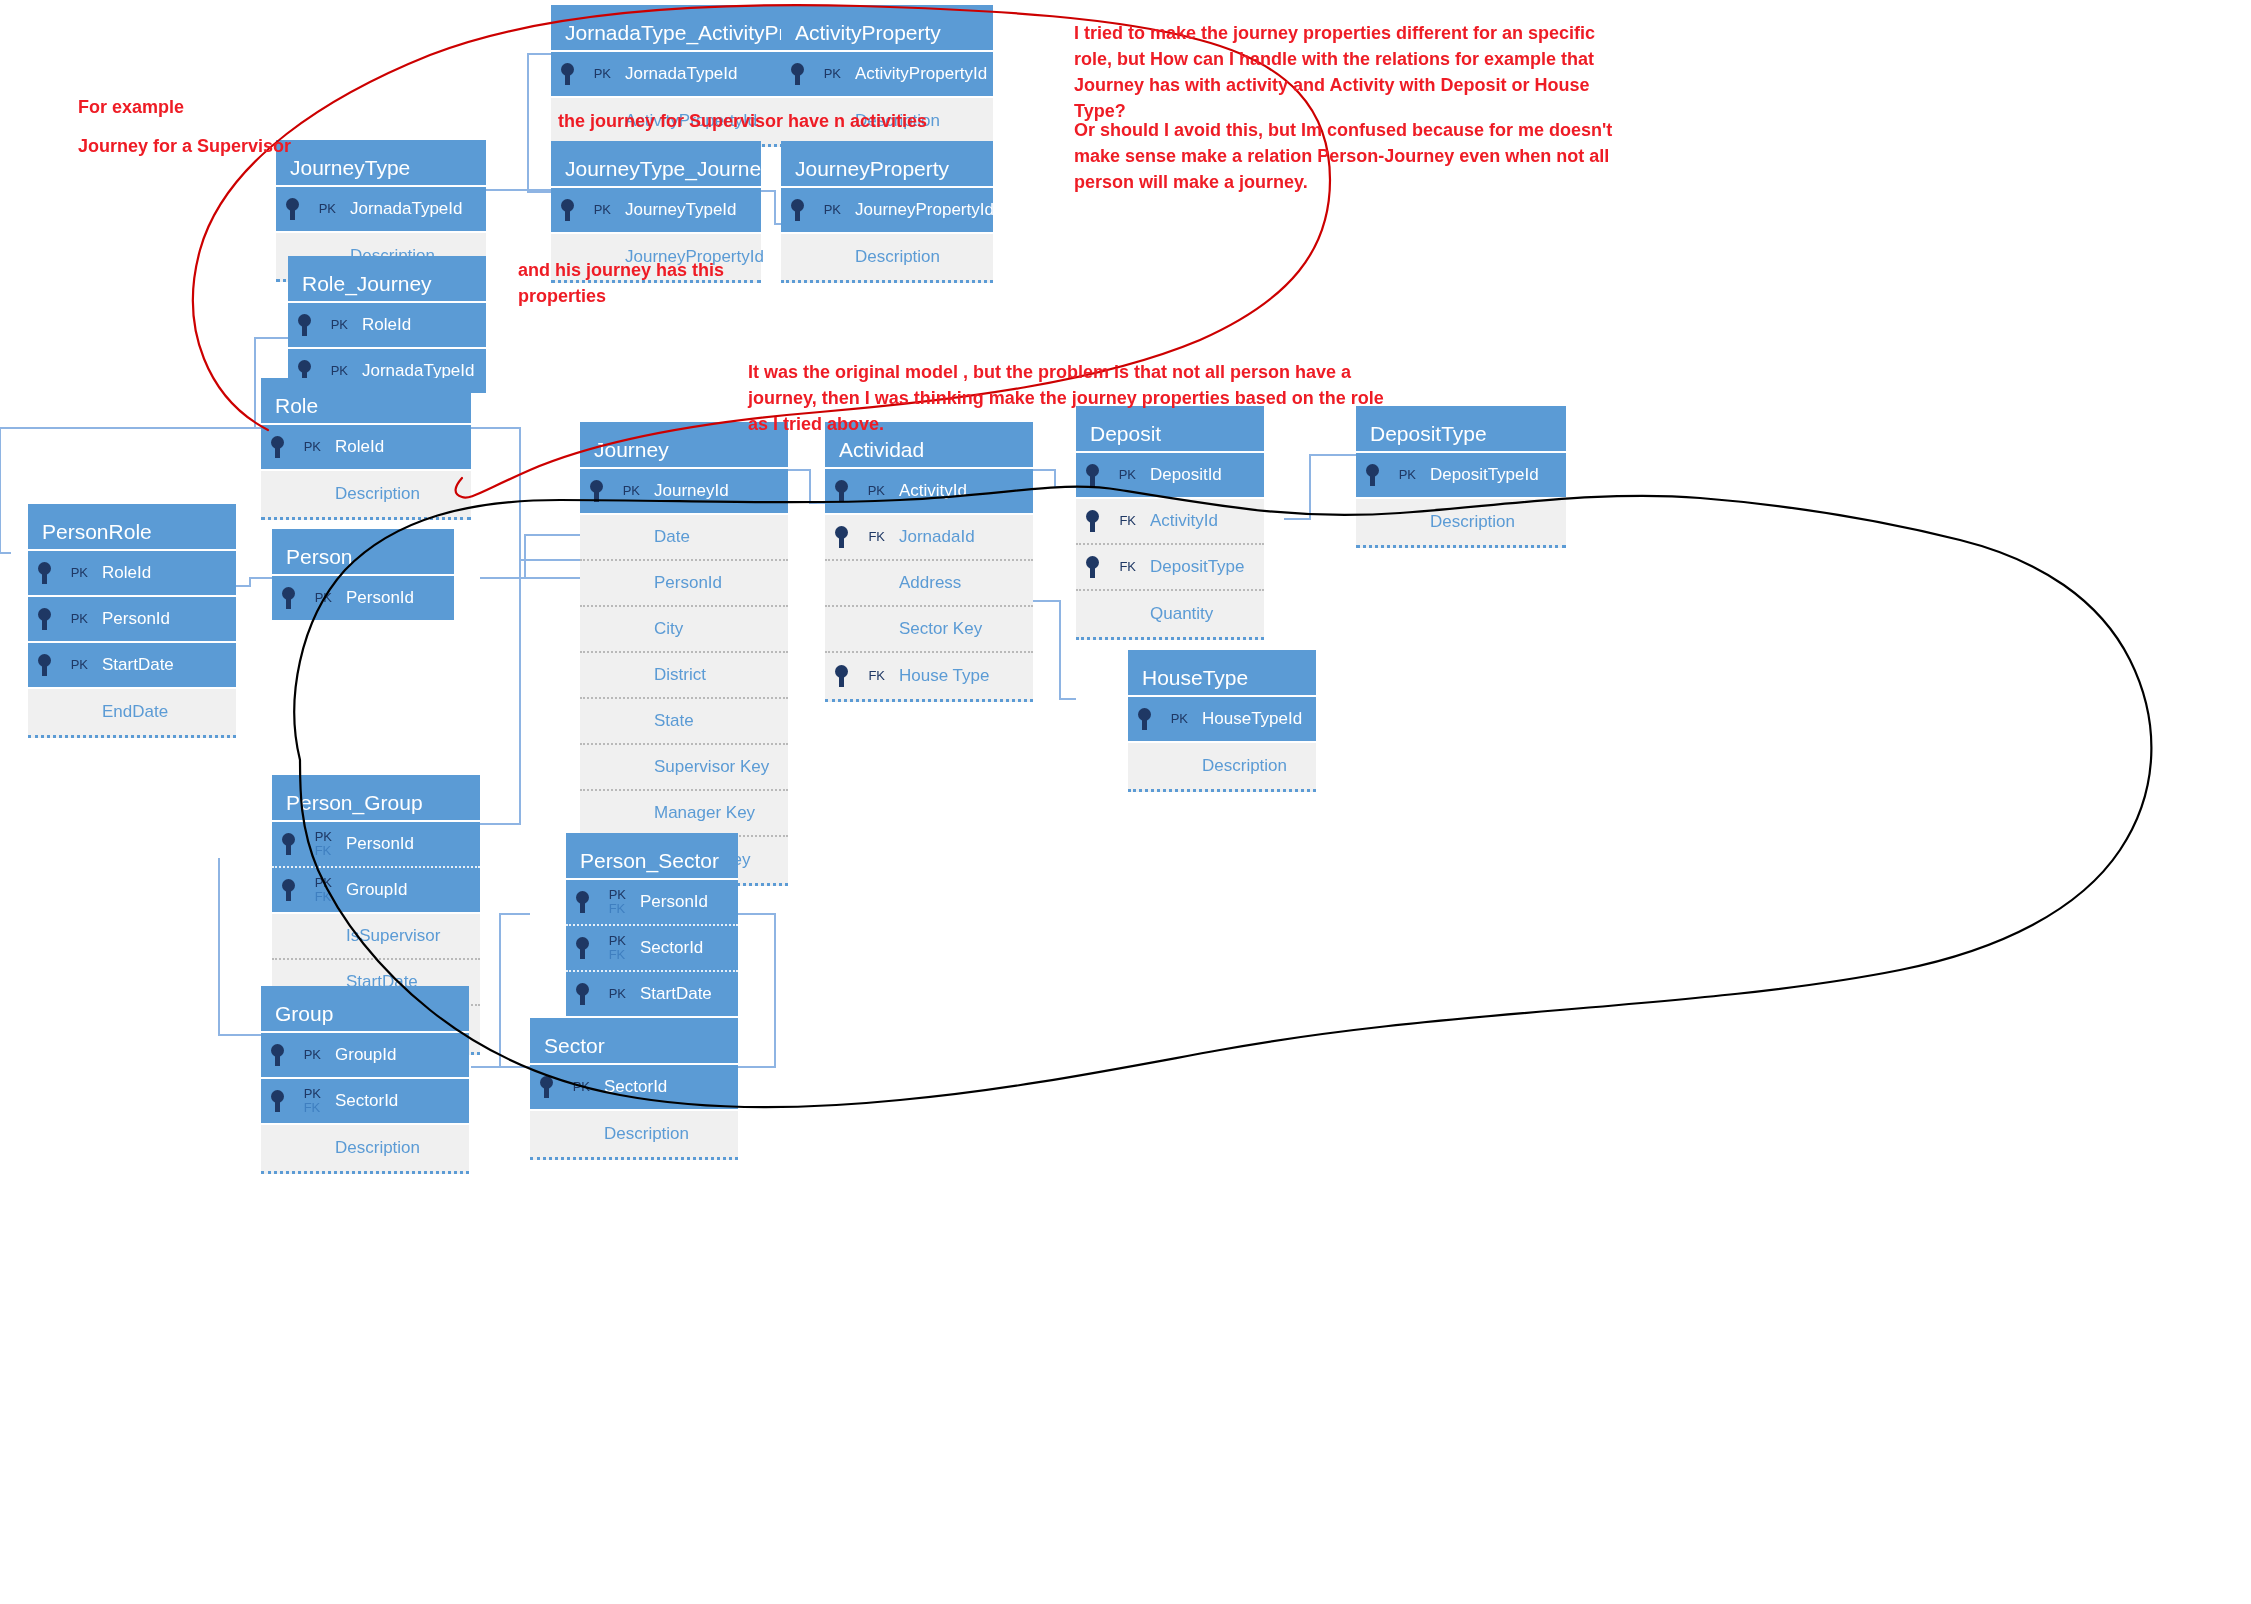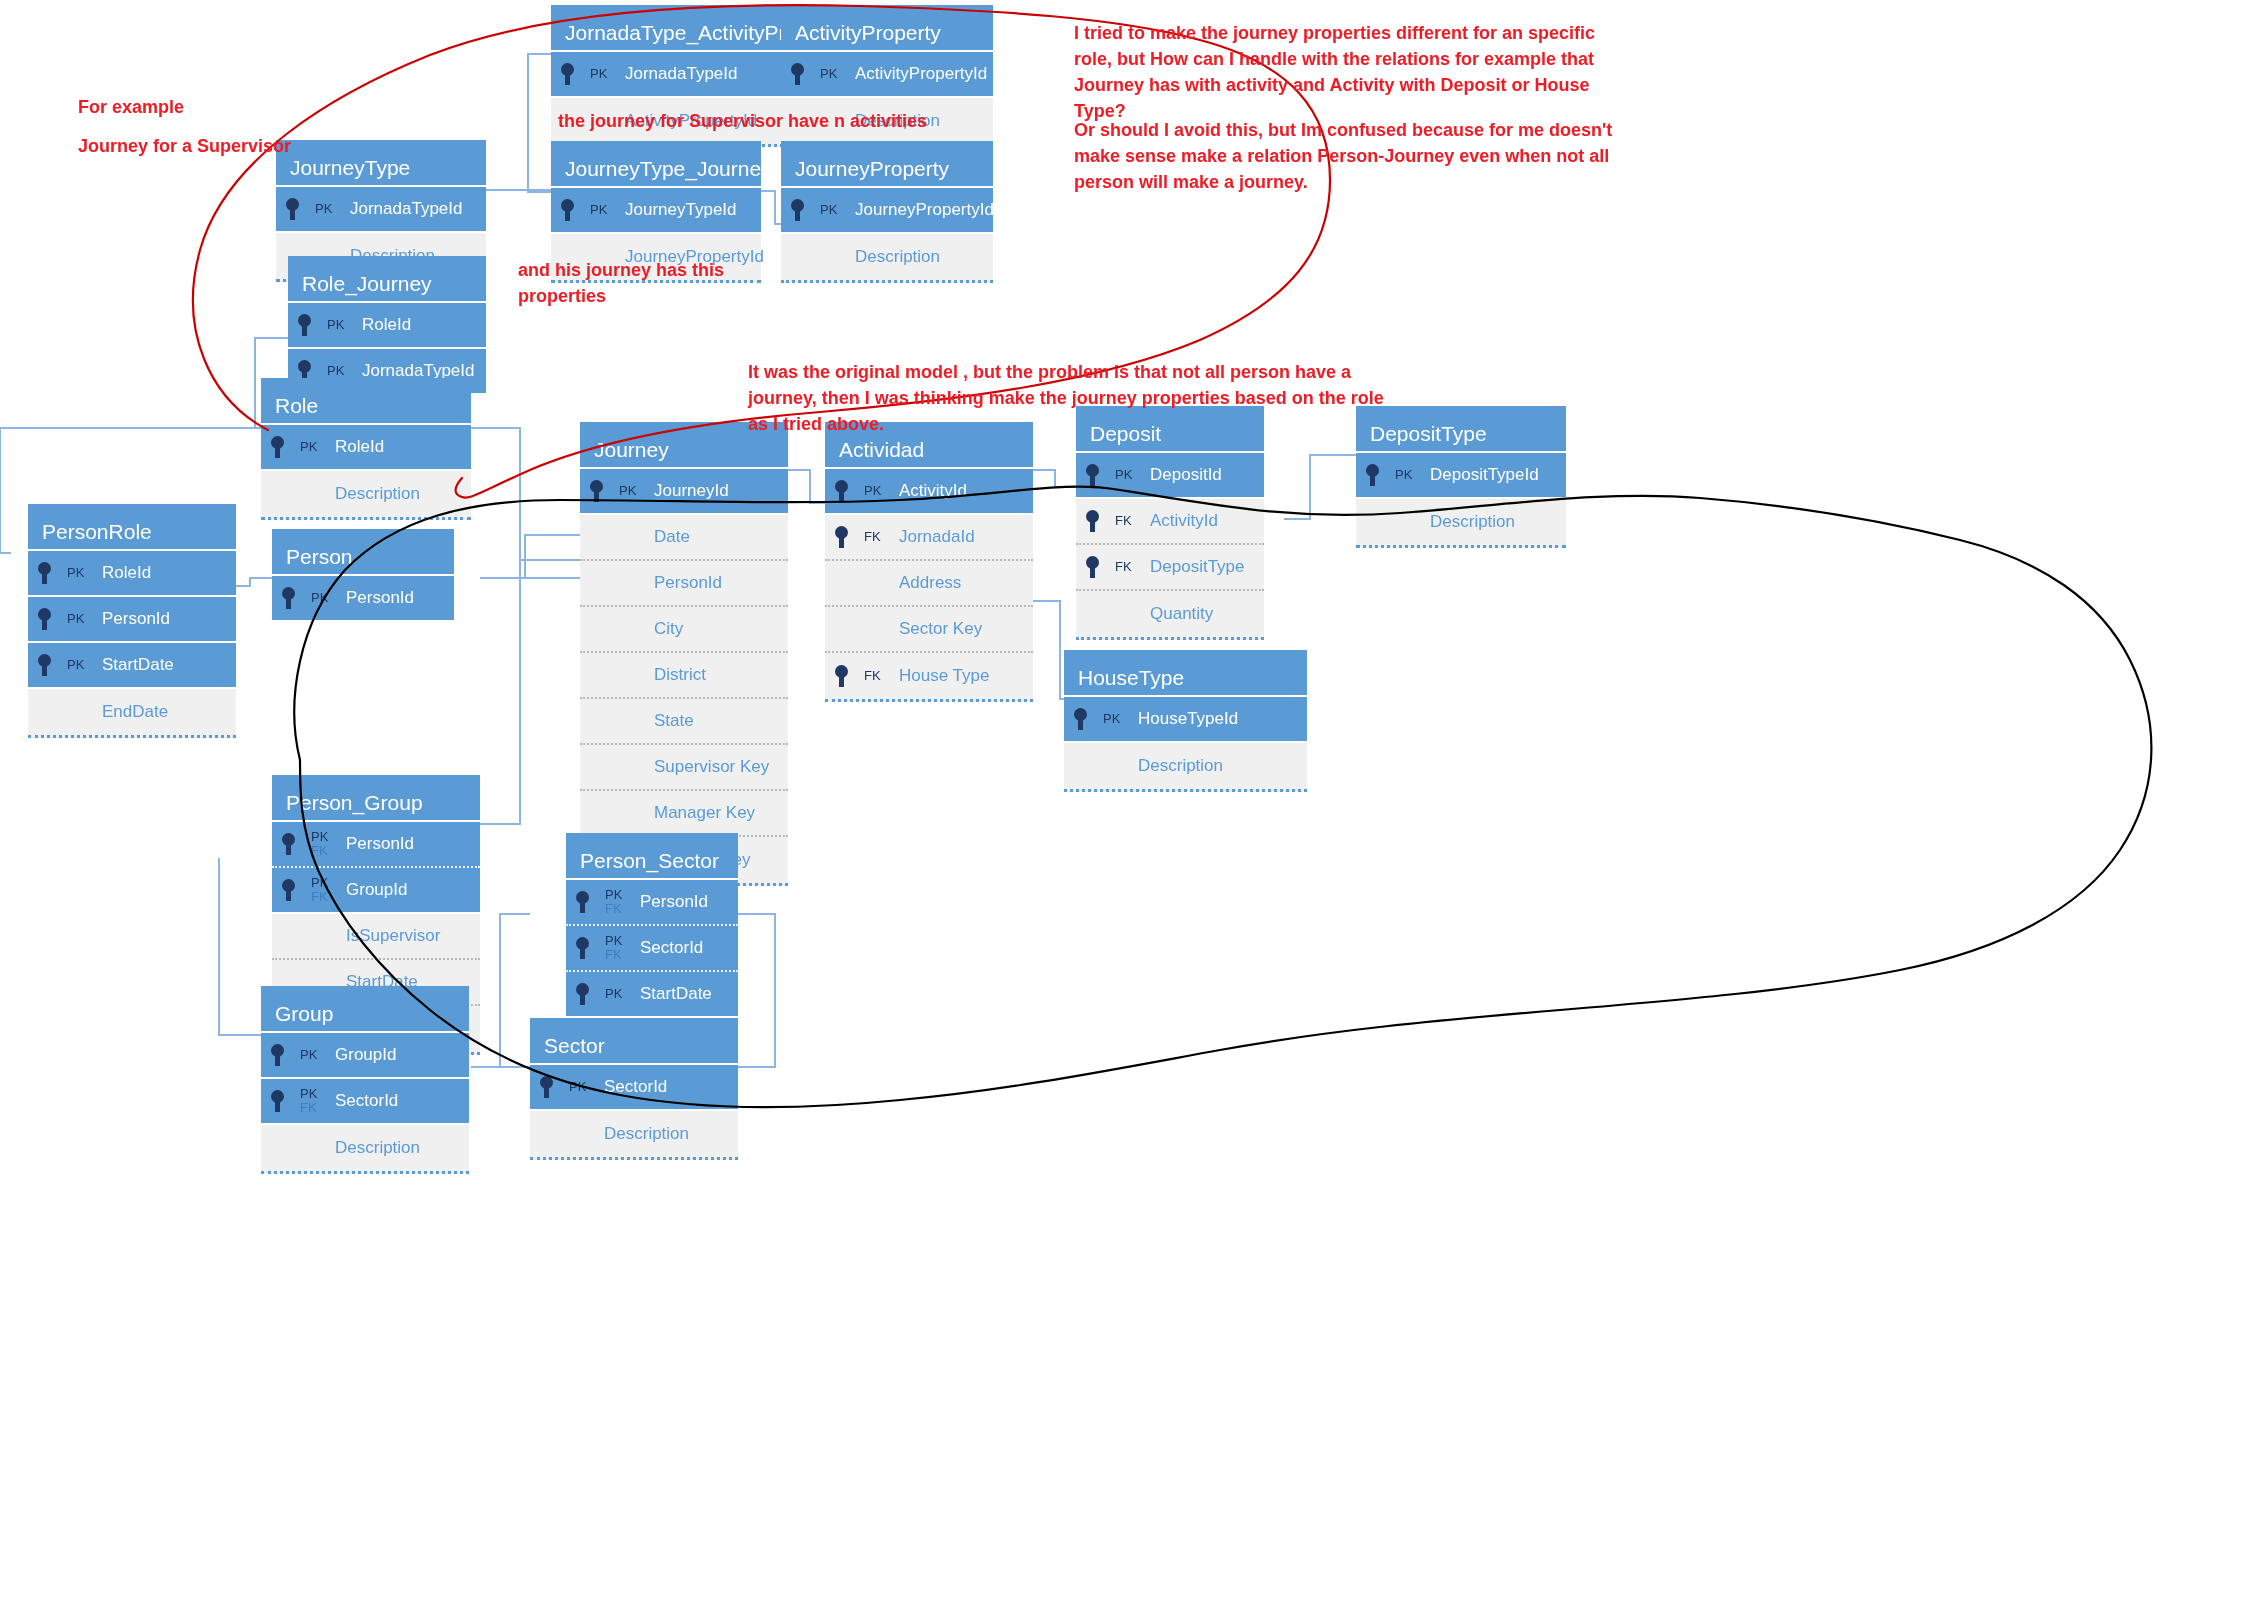--- a/index.html
+++ b/index.html
@@ -57,21 +57,22 @@
   }
   .row.sep-white { border-bottom: 2px solid #ffffff; }
   .row.sep-dot   { border-bottom: 2px dotted rgba(255,255,255,.85); }
   .row.sep-dotg  { border-bottom: 2px dotted #b9b9b9; }
 
   .keycol {
     width: 50px;
     flex: 0 0 50px;
     display: flex;
     align-items: center;
-    gap: 16px;
+    gap: 2px;
+    justify-content: space-between;
   }
   .keyglyph {
     width: 13px;
     height: 22px;
     flex: 0 0 13px;
     position: relative;
   }
   .keyglyph::before {
     content: "";
     position: absolute;
@@ -487,21 +488,21 @@
             <span class="aname">DepositTypeId</span>
           </div>
         </div>
         <div class="attr-block">
           <div class="row">
             <div class="keycol"></div>
             <span class="aname">Description</span>
           </div>
         </div>
       </div>
-      <div class="entity" style="left: 1064px; top: 650px; width: 243px;">
+      <div class="entity" style="left: 1128px; top: 650px; width: 188px;">
         <div class="ent-title">HouseType</div>
         <div class="pk-block">
           <div class="row sep-white">
             <div class="keycol">
               <span class="keyglyph"></span>
               <span class="kl">
                 <span>PK</span>
               </span>
             </div>
             <span class="aname">HouseTypeId</span>

